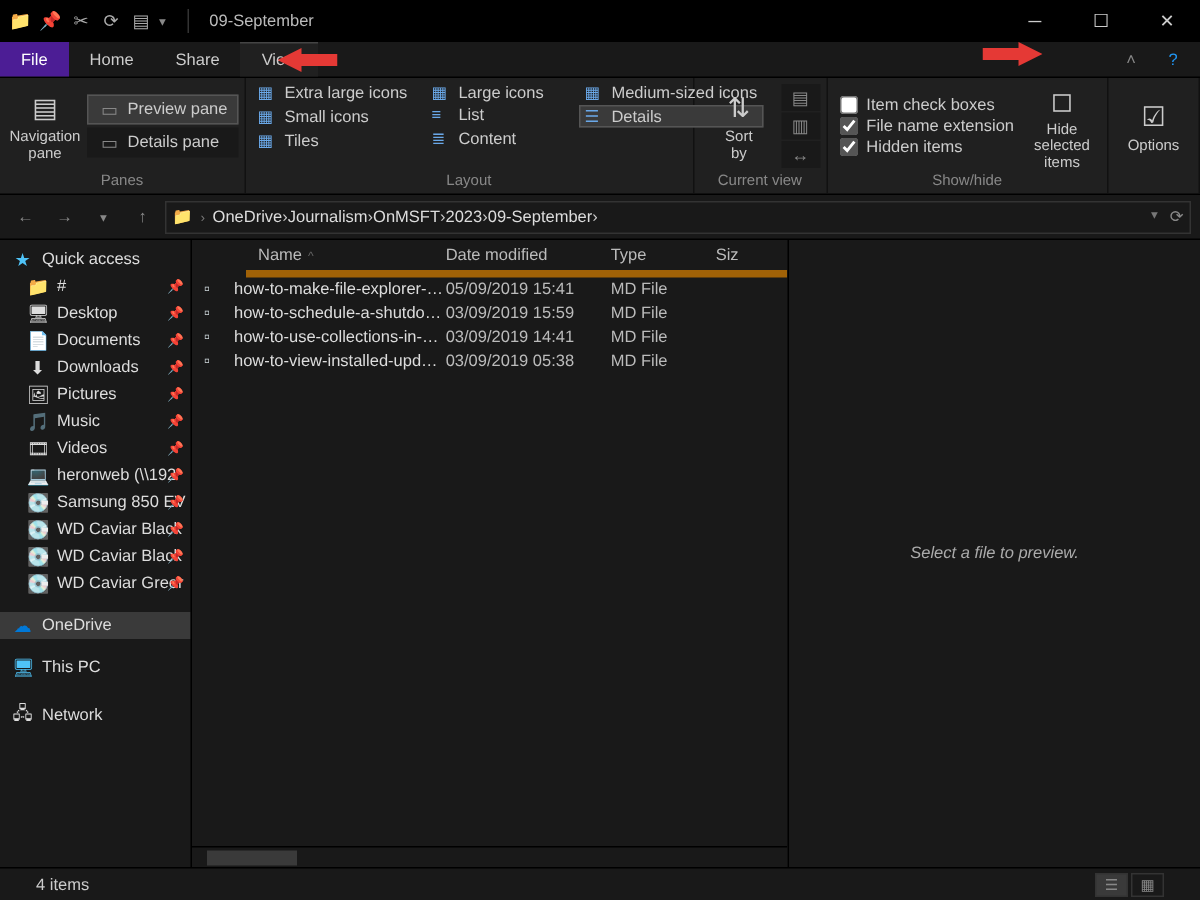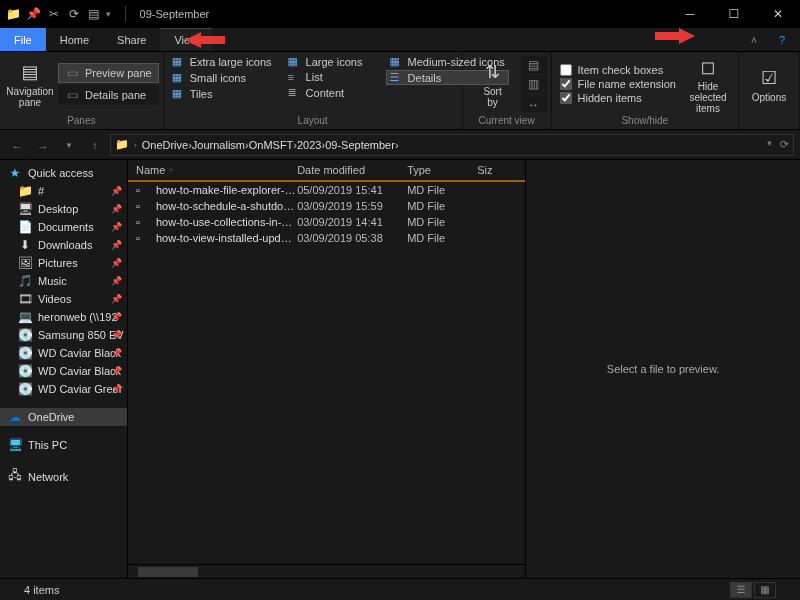--- a/index.html
+++ b/index.html
@@ -10,21 +10,21 @@
   .qat { display: flex; align-items: center; gap: 4px; padding-left: 6px; }
   .qat .ico { width: 16px; height: 16px; display: flex; align-items: center; justify-content: center; color: #aaa; font-size: 12px; }
   .qat .folder-ico { color: #f8d775; }
   .titlebar .divider { width: 1px; height: 16px; background: #333; margin: 0 6px; }
   .titlebar .title { margin-left: 8px; color: #bbb; }
   .winbtns { margin-left: auto; display: flex; }
   .winbtn { width: 44px; height: 28px; display: flex; align-items: center; justify-content: center; color: #ccc; font-size: 12px; }
   
   .tabs { height: 24px; background: #191919; display: flex; align-items: stretch; border-bottom: 1px solid #000; position: relative; }
   .tab { padding: 0 14px; display: flex; align-items: center; color: #ccc; cursor: default; }
-  .tab.file { background: #3b82f6; color: #fff; }
+  .tab.file { background: #4c1d95; color: #fff; }
   .tab.selected { background: #202020; border-top: 1px solid #444; }
   .tab-right { margin-left: auto; display: flex; align-items: center; gap: 8px; padding-right: 8px; color: #888; }
   .tab-right .ctrl { width: 20px; text-align: center; }
   .dropdown-caret { font-size: 9px; color: #888; padding-right: 4px; }
   .red-arrow { position: absolute; width: 40px; height: 20px; pointer-events: none; }
   .red-arrow.left { left: 185px; top: 2px; }
   .red-arrow.right { left: 655px; top: 26px; }
   .red-arrow svg { width: 100%; height: 100%; }
   
   .ribbon { height: 78px; background: #202020; display: flex; border-bottom: 1px solid #000; }
@@ -56,35 +56,35 @@
   .main { flex: 1; display: flex; overflow: hidden; background: #191919; }
   .sidebar { width: 128px; background: #191919; border-right: 1px solid #000; overflow-y: auto; padding: 4px 0; }
   .sb-group { margin-bottom: 10px; }
   .sb-item { display: flex; align-items: center; gap: 6px; padding: 2px 4px 2px 18px; color: #ddd; white-space: nowrap; overflow: hidden; position: relative; }
   .sb-item.top { padding-left: 8px; font-weight: normal; }
   .sb-item.selected { background: #3a3a3a; }
   .sb-item .ic { width: 14px; text-align: center; font-size: 12px; }
   .sb-item .pin { position: absolute; right: 4px; color: #666; font-size: 9px; }
   .filepane { flex: 1; display: flex; }
   .list { flex: 1.45; background: #191919; display: flex; flex-direction: column; overflow: hidden; }
-  .cols { display: flex; padding: 4px 8px; border-bottom: 2px solid #a16207; color: #bbb; }
+  .cols { display: flex; padding: 4px 8px; border-bottom: 5px solid #a16207; color: #bbb; margin-left: 36px; }
   .col-name { flex: 2; display: flex; align-items: center; gap: 4px; }
   .col-date { width: 110px; }
   .col-type { width: 70px; }
   .col-size { width: 40px; }
   .rows { flex: 1; overflow: auto; }
   .row { display: flex; padding: 2px 8px; color: #ddd; align-items: center; }
   .row .ic { width: 14px; color: #cfd8dc; margin-right: 6px; font-size: 11px; }
   .row .nm { flex: 2; white-space: nowrap; overflow: hidden; text-overflow: ellipsis; }
   .row .dt { width: 110px; color: #bbb; }
   .row .tp { width: 70px; color: #bbb; }
   .row .sz { width: 40px; }
   .hscroll { height: 14px; background: #191919; border-top: 1px solid #000; position: relative; }
   .hscroll .thumb { position: absolute; left: 10px; top: 2px; height: 10px; width: 60px; background: #3a3a3a; }
-  .preview { flex: 1; background: #191919; border-left: 1px solid #000; display: flex; align-items: center; justify-content: center; color: #aaa; }
+  .preview { flex: 1; background: #191919; border-left: 1px solid #000; display: flex; align-items: center; justify-content: center; color: #aaa; font-style: italic; }
   
   .status { height: 22px; background: #191919; border-top: 1px solid #000; display: flex; align-items: center; padding: 0 24px; color: #ccc; }
   .status .view-toggles { margin-left: auto; display: flex; gap: 2px; }
   .status .vt { width: 22px; height: 16px; display: flex; align-items: center; justify-content: center; border: 1px solid #333; color: #888; font-size: 10px; }
   .status .vt.on { background: #3a3a3a; }
 </style>
 </head>
 <body>
 
 <div class="window">

